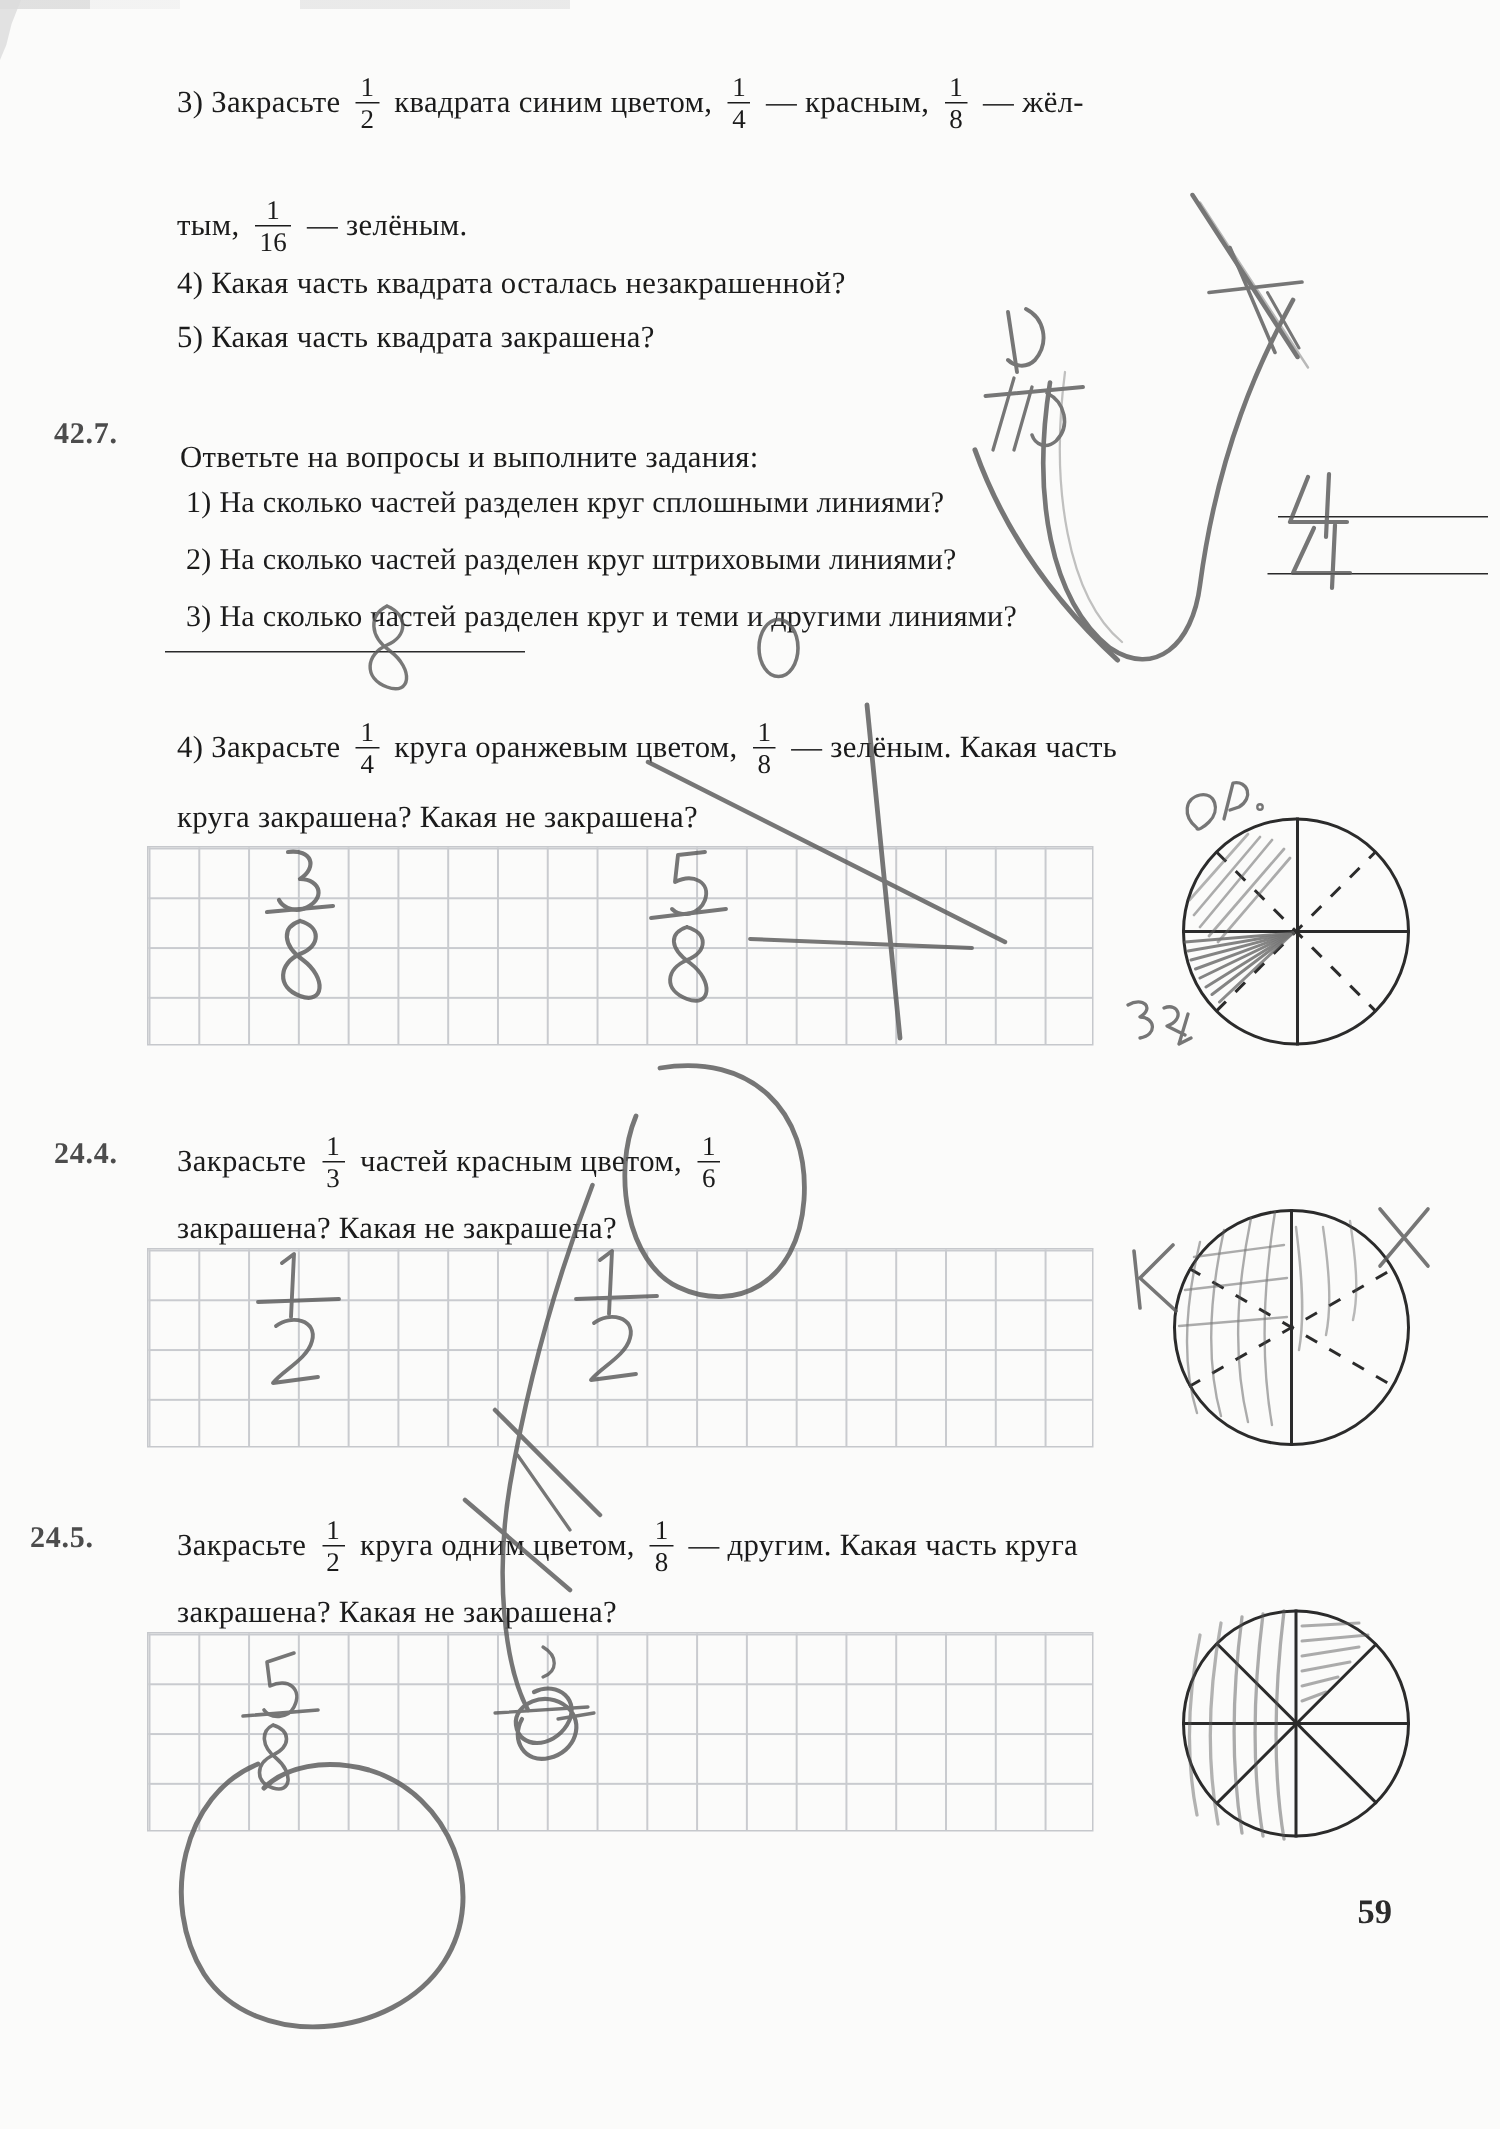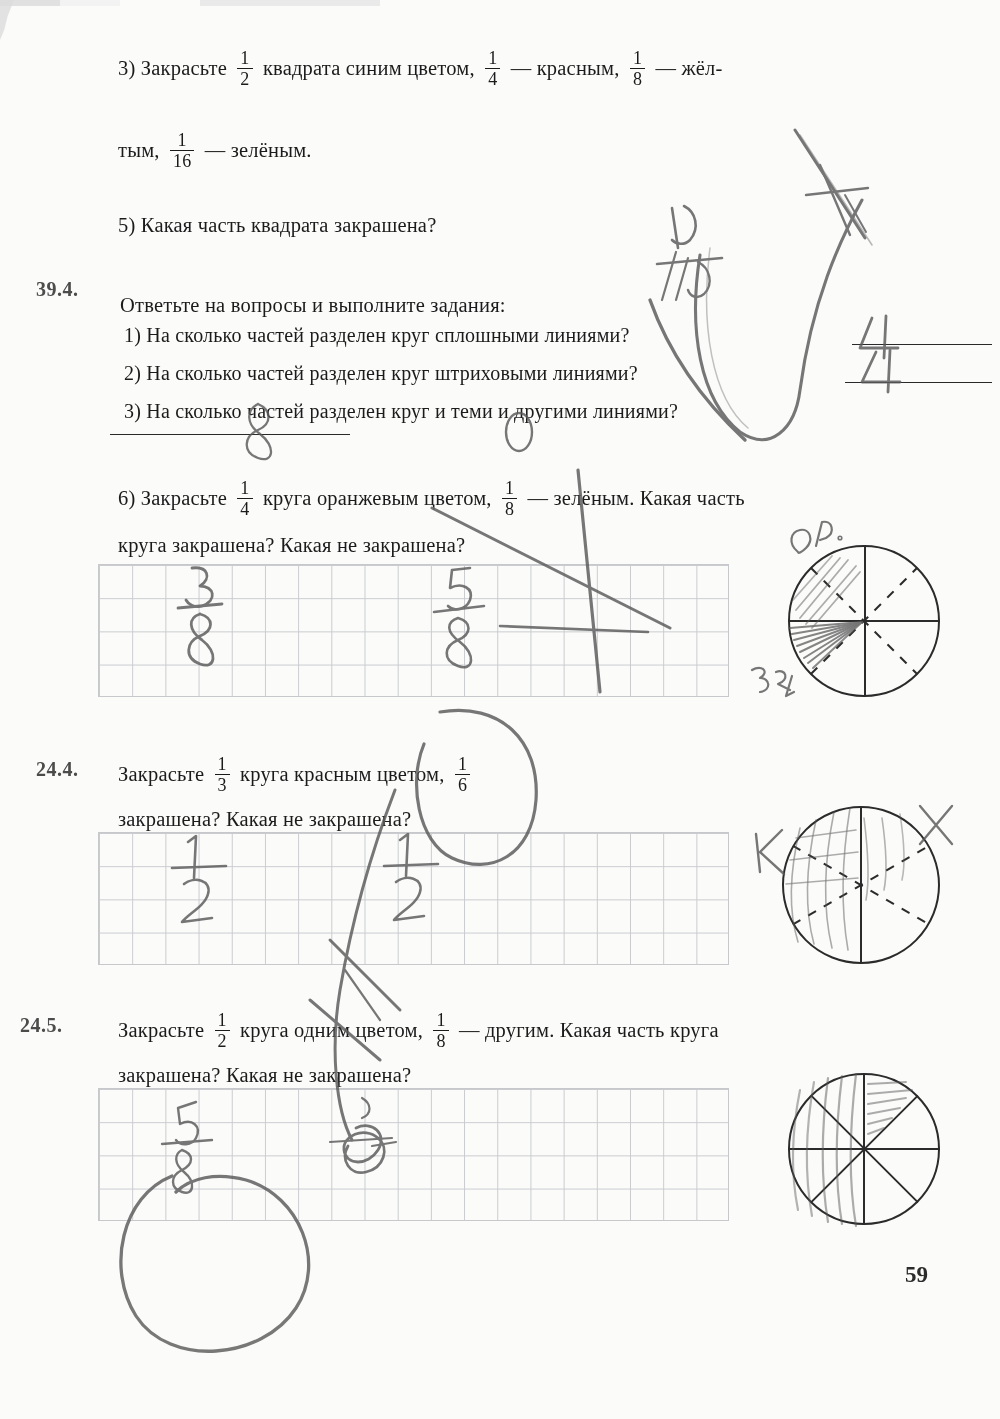--- a/index.html
+++ b/index.html
@@ -78,36 +78,37 @@
   <div class="txt" style="left:118px;top:118px;margin-top:16px;">
     <span>тым,</span>
     <span class="fr">
       <span class="n">1</span>
       <span class="b"></span>
       <span class="d">16</span>
     </span>
     <span>— зелёным.</span>
   </div>
 
+  <div class="txt" style="left:118px;top:176px;">4) Какая часть квадрата осталась незакрашенной?</div>
   <div class="txt" style="left:118px;top:212px;">5) Какая часть квадрата закрашена?</div>
 
-  <div class="num" style="left:36px;top:278px;">39.4.</div>
+  <div class="num" style="left:36px;top:278px;">42.7.</div>
   <div class="txt" style="left:120px;top:292px;">Ответьте на вопросы и выполните задания:</div>
 
   <div class="txt" style="left:124px;top:322px;font-size:20px;">1) На сколько частей разделен круг сплошными линиями?</div>
   <div class="rule" style="left:852px;top:344px;width:140px;"></div>
 
   <div class="txt" style="left:124px;top:360px;font-size:20px;">2) На сколько частей разделен круг штриховыми линиями?</div>
   <div class="rule" style="left:845px;top:382px;width:147px;"></div>
 
   <div class="txt" style="left:124px;top:398px;font-size:20px;">3) На сколько частей разделен круг и теми и другими линиями?</div>
   <div class="rule" style="left:110px;top:434px;width:240px;"></div>
 
   <div class="txt" style="left:118px;top:482px;">
-    <span>6) Закрасьте</span>
+    <span>4) Закрасьте</span>
     <span class="fr">
       <span class="n">1</span>
       <span class="b"></span>
       <span class="d">4</span>
     </span>
     <span>круга оранжевым цветом,</span>
     <span class="fr">
       <span class="n">1</span>
       <span class="b"></span>
       <span class="d">8</span>
@@ -125,21 +126,21 @@
   <div class="dln" style="left:789px;top:620px;width:150px;transform:rotate(-45deg);"></div>
 
   <div class="num" style="left:36px;top:758px;text-align:center;">24.4.</div>
   <div class="txt" style="left:118px;top:758px;">
     <span>Закрасьте</span>
     <span class="fr">
       <span class="n">1</span>
       <span class="b"></span>
       <span class="d">3</span>
     </span>
-    <span>круга красным цветом,</span>
+    <span>частей красным цветом,</span>
     <span class="fr">
       <span class="n">1</span>
       <span class="b"></span>
       <span class="d">6</span>
     </span>
   </div>
   <div class="txt" style="left:118px;top:806px;">закрашена? Какая не закрашена?</div>
 
   <div class="grid" style="left:98px;top:832px;width:631px;height:133px;"></div>
 

